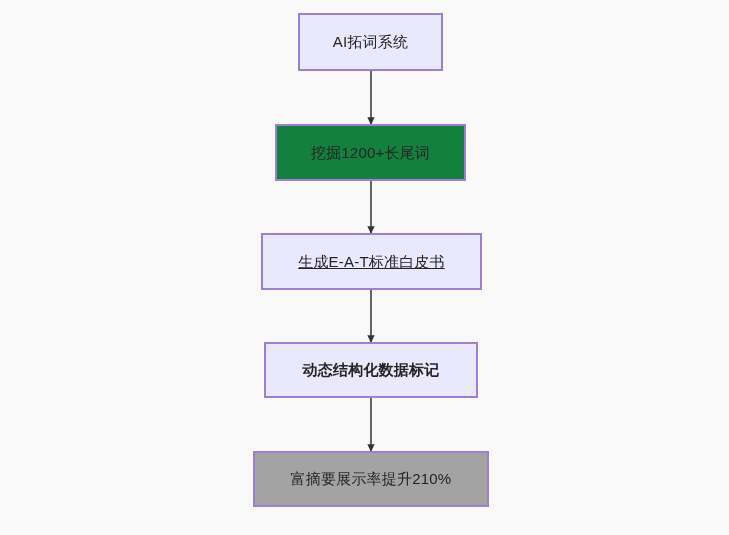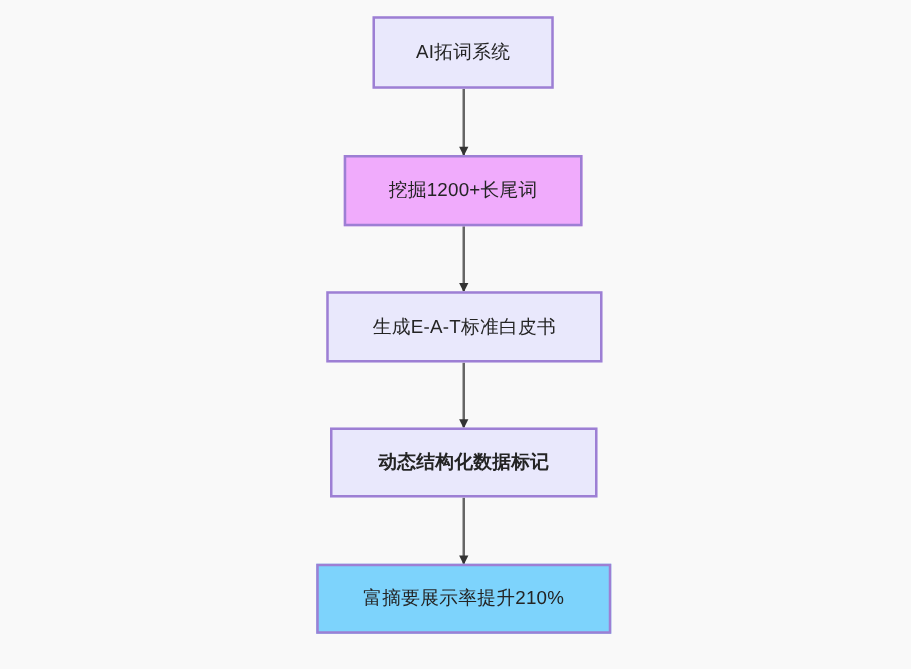--- a/index.html
+++ b/index.html
@@ -64,29 +64,29 @@
         <line x1="371" y1="181" x2="371" y2="233" stroke="#666666" stroke-width="2" marker-end="url(#arrowhead)"></line>
         <line x1="371" y1="290" x2="371" y2="342" stroke="#666666" stroke-width="2" marker-end="url(#arrowhead)"></line>
         <line x1="371" y1="398" x2="371" y2="451" stroke="#666666" stroke-width="2" marker-end="url(#arrowhead)"></line>
       </g>
   </svg>
 
   <div class="flow-node" style="left: 298px; top: 13px; width: 145px; height: 58px; background: rgb(233, 232, 252); border-color: rgb(157, 127, 212);">
     <span class="flow-node-label" style="color: rgb(36, 36, 36);">AI拓词系统</span>
   </div>
 
-  <div class="flow-node" style="left: 275px; top: 124px; width: 191px; height: 57px; background: #f0abfc; border-color: rgb(157, 127, 212);">
+  <div class="flow-node" style="left: 275px; top: 124px; width: 191px; height: 57px; background: #15803d; border-color: rgb(157, 127, 212);">
     <span class="flow-node-label" style="color: rgb(36, 36, 36);">挖掘1200+长尾词</span>
   </div>
 
   <div class="flow-node" style="left: 261px; top: 233px; width: 221px; height: 57px; background: rgb(233, 232, 252); border-color: rgb(157, 127, 212);">
-    <span class="flow-node-label" style="color: rgb(36, 36, 36);">生成E-A-T标准白皮书</span>
+    <span class="flow-node-label" style="color: rgb(36, 36, 36); text-decoration: underline;">生成E-A-T标准白皮书</span>
   </div>
 
   <div class="flow-node" style="left: 264px; top: 342px; width: 214px; height: 56px; background: rgb(233, 232, 252); border-color: rgb(157, 127, 212); font-weight: bold;">
     <span class="flow-node-label" style="color: rgb(36, 36, 36);">动态结构化数据标记</span>
   </div>
 
-  <div class="flow-node" style="left: 253px; top: 451px; width: 236px; height: 56px; background: #7dd3fc; border-color: rgb(157, 127, 212);">
+  <div class="flow-node" style="left: 253px; top: 451px; width: 236px; height: 56px; background: #a3a3a3; border-color: rgb(157, 127, 212);">
     <span class="flow-node-label" style="color: rgb(36, 36, 36);">富摘要展示率提升210%</span>
   </div>
 
 </div>
 
 </body></html>

